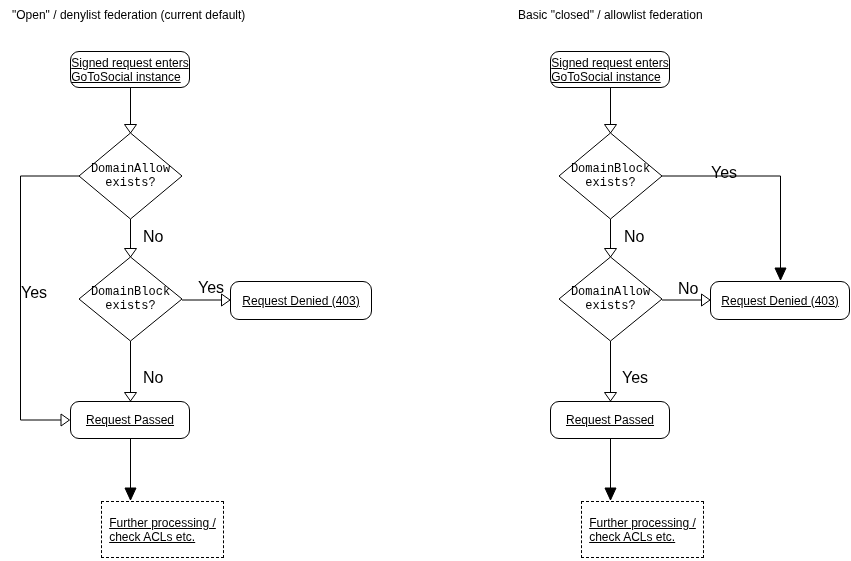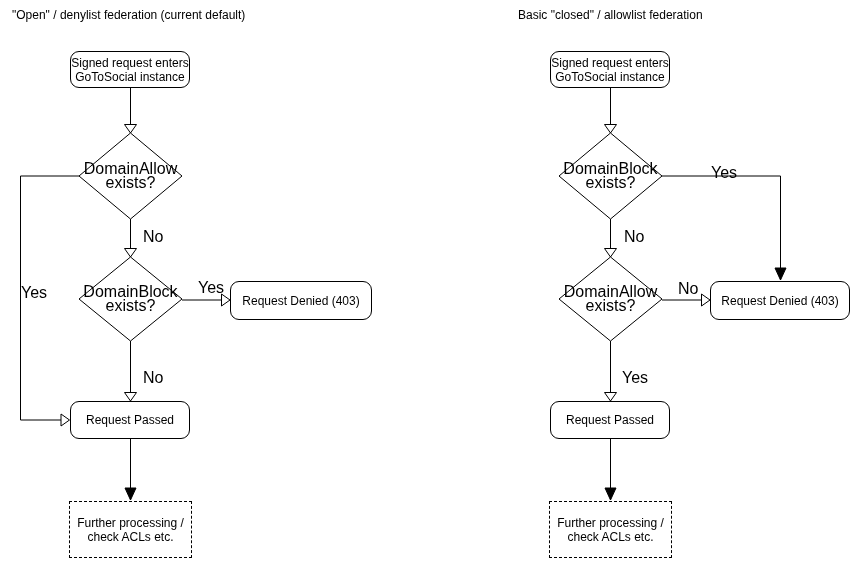--- a/index.html
+++ b/index.html
@@ -19,29 +19,29 @@
 
   .chart-title {
     position:absolute; z-index:2;
     font-size:12px; line-height:14px; white-space:pre;
   }
   .node {
     position:absolute; z-index:2; box-sizing:border-box;
     background:var(--background);
     border:1px solid var(--stroke); border-radius:9px;
     display:flex; align-items:center; justify-content:center;
-    text-align:center; white-space:pre-line;
-    font-size:12px; line-height:14px;
+    text-align:left; white-space:pre-line;
+    font-size:12px; line-height:14px;text-decoration:underline;
   }
-  .node--dashed { border-style:dashed; border-radius:0; }
+  .node--dashed { border-style:dashed; border-radius:0;margin-left:32px; }
   .diamond-label {
     position:absolute; z-index:2;
     display:flex; align-items:center; justify-content:center;
     text-align:center; white-space:pre-line;
-    font-size:16px; line-height:14px;
+    font-size:12px; line-height:14px;font-family:Liberation Mono, monospace;
   }
   .edge-label {
     position:absolute; z-index:3;
     font-size:16px; line-height:14px; white-space:pre;
   }
 </style>
 </head>
 <body>
 
 <div id="canvas">

